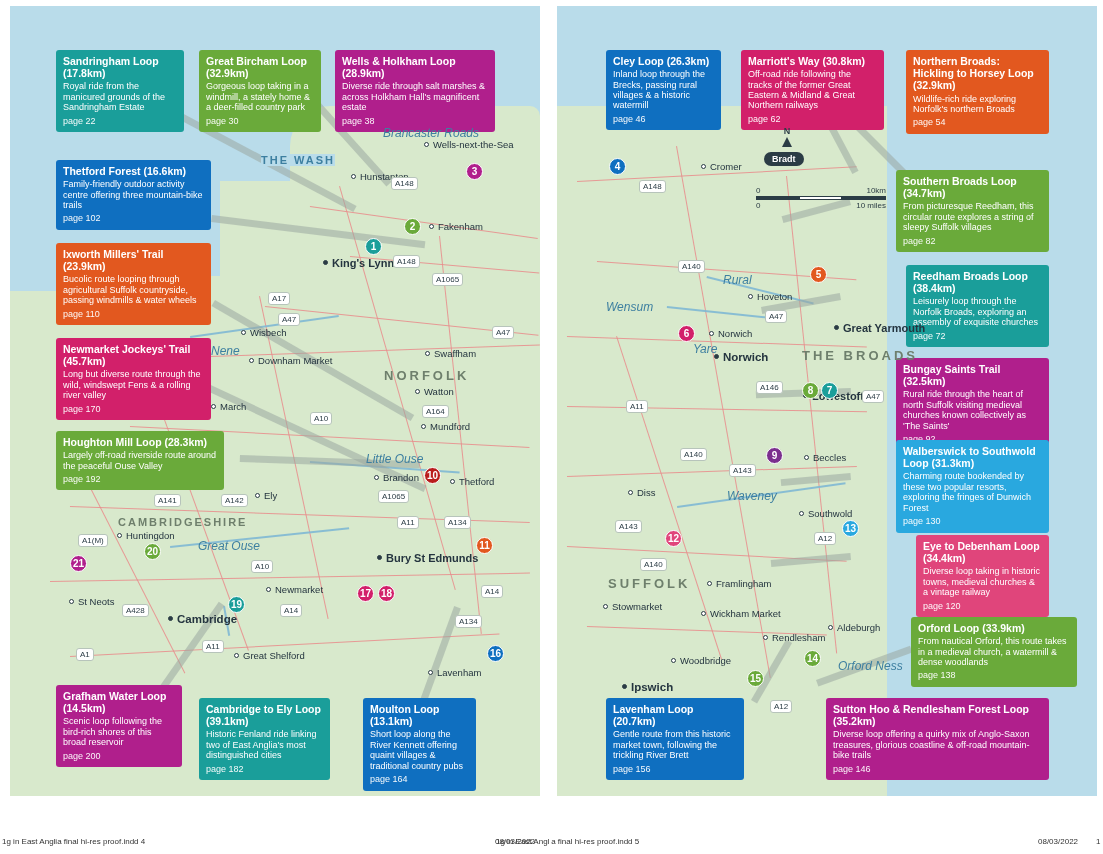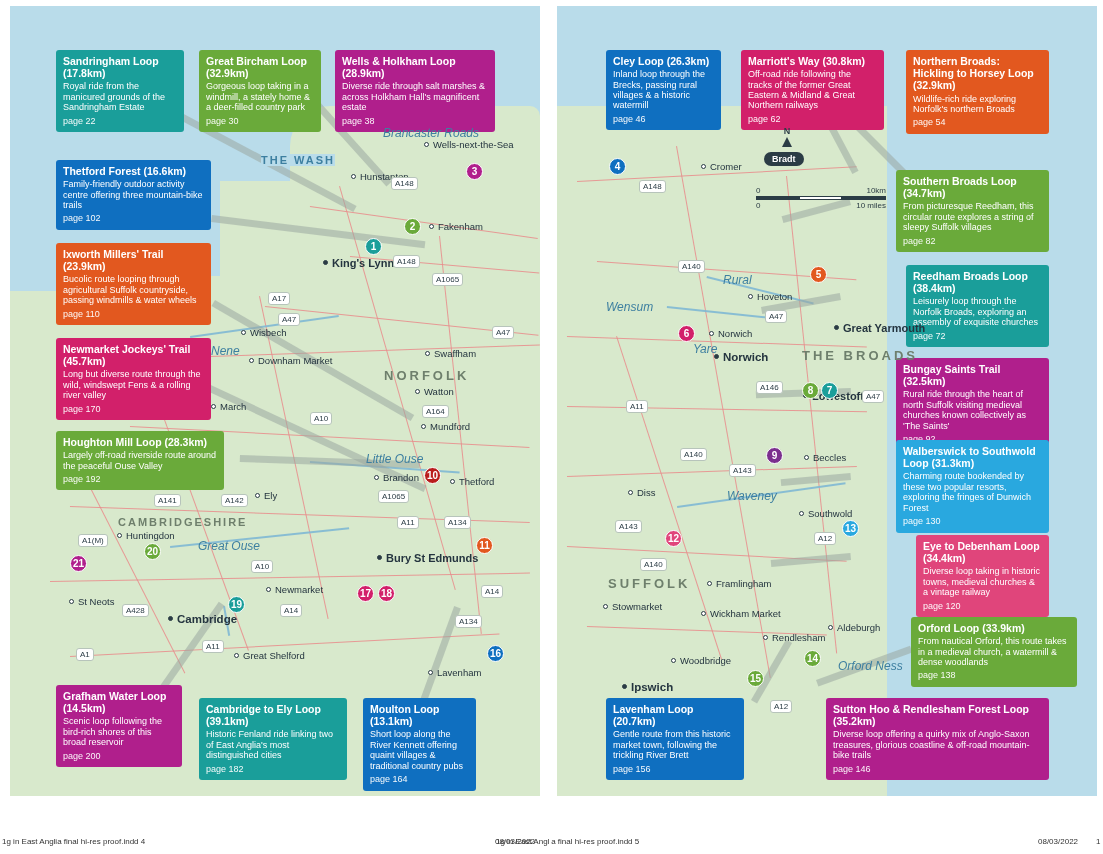--- a/index.html
+++ b/index.html
@@ -132,21 +132,21 @@
   <div class="callout" style="left:56px;top:431px;width:168px;background:#6aaa3a;">
     <span class="t">Houghton Mill Loop (28.3km)</span>
     <span class="d">Largely off-road riverside route around the peaceful Ouse Valley</span>
     <span class="p">page 192</span>
   </div>
   <div class="callout" style="left:56px;top:685px;width:126px;background:#b01f8c;">
     <span class="t">Grafham Water Loop (14.5km)</span>
     <span class="d">Scenic loop following the bird-rich shores of this broad reservoir</span>
     <span class="p">page 200</span>
   </div>
-  <div class="callout" style="left:199px;top:698px;width:148px;background:#1a9e9a;">
+  <div class="callout" style="left:199px;top:698px;width:131px;background:#1a9e9a;">
     <span class="t">Cambridge to Ely Loop (39.1km)</span>
     <span class="d">Historic Fenland ride linking two of East Anglia's most distinguished cities</span>
     <span class="p">page 182</span>
   </div>
   <div class="callout" style="left:363px;top:698px;width:113px;background:#0f6fc0;">
     <span class="t">Moulton Loop (13.1km)</span>
     <span class="d">Short loop along the River Kennett offering quaint villages &amp; traditional country pubs</span>
     <span class="p">page 164</span>
   </div>
 

